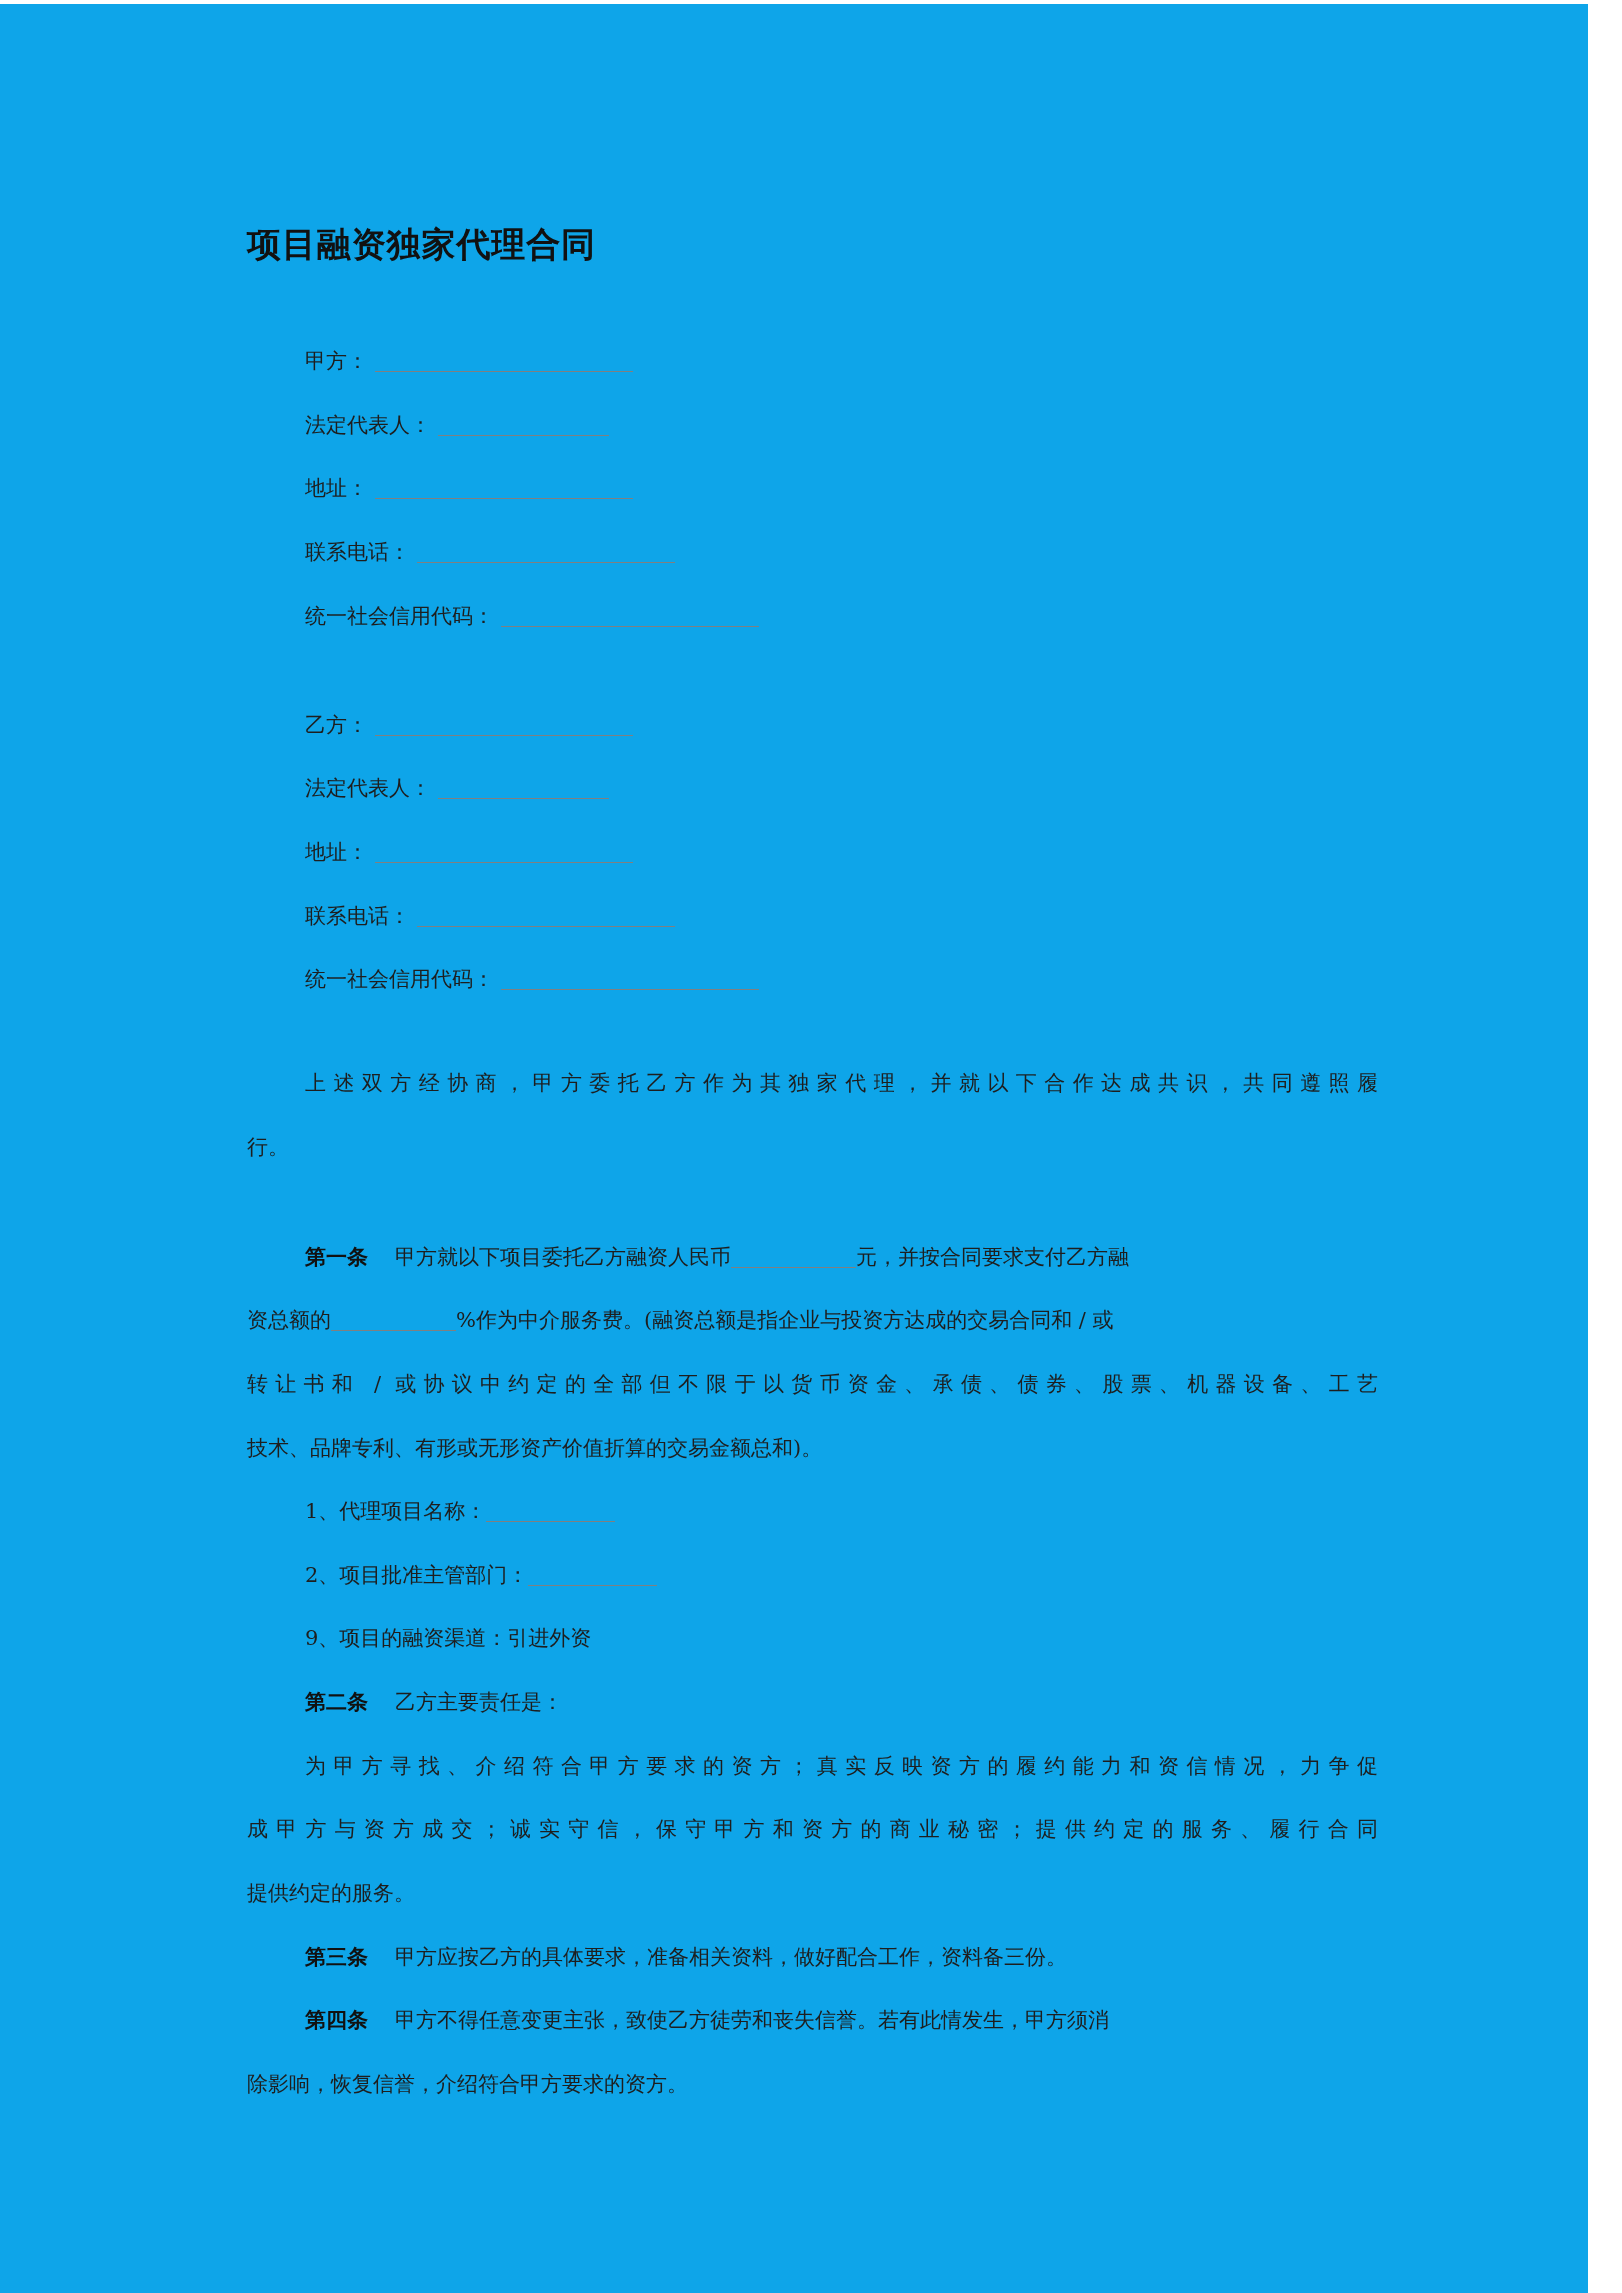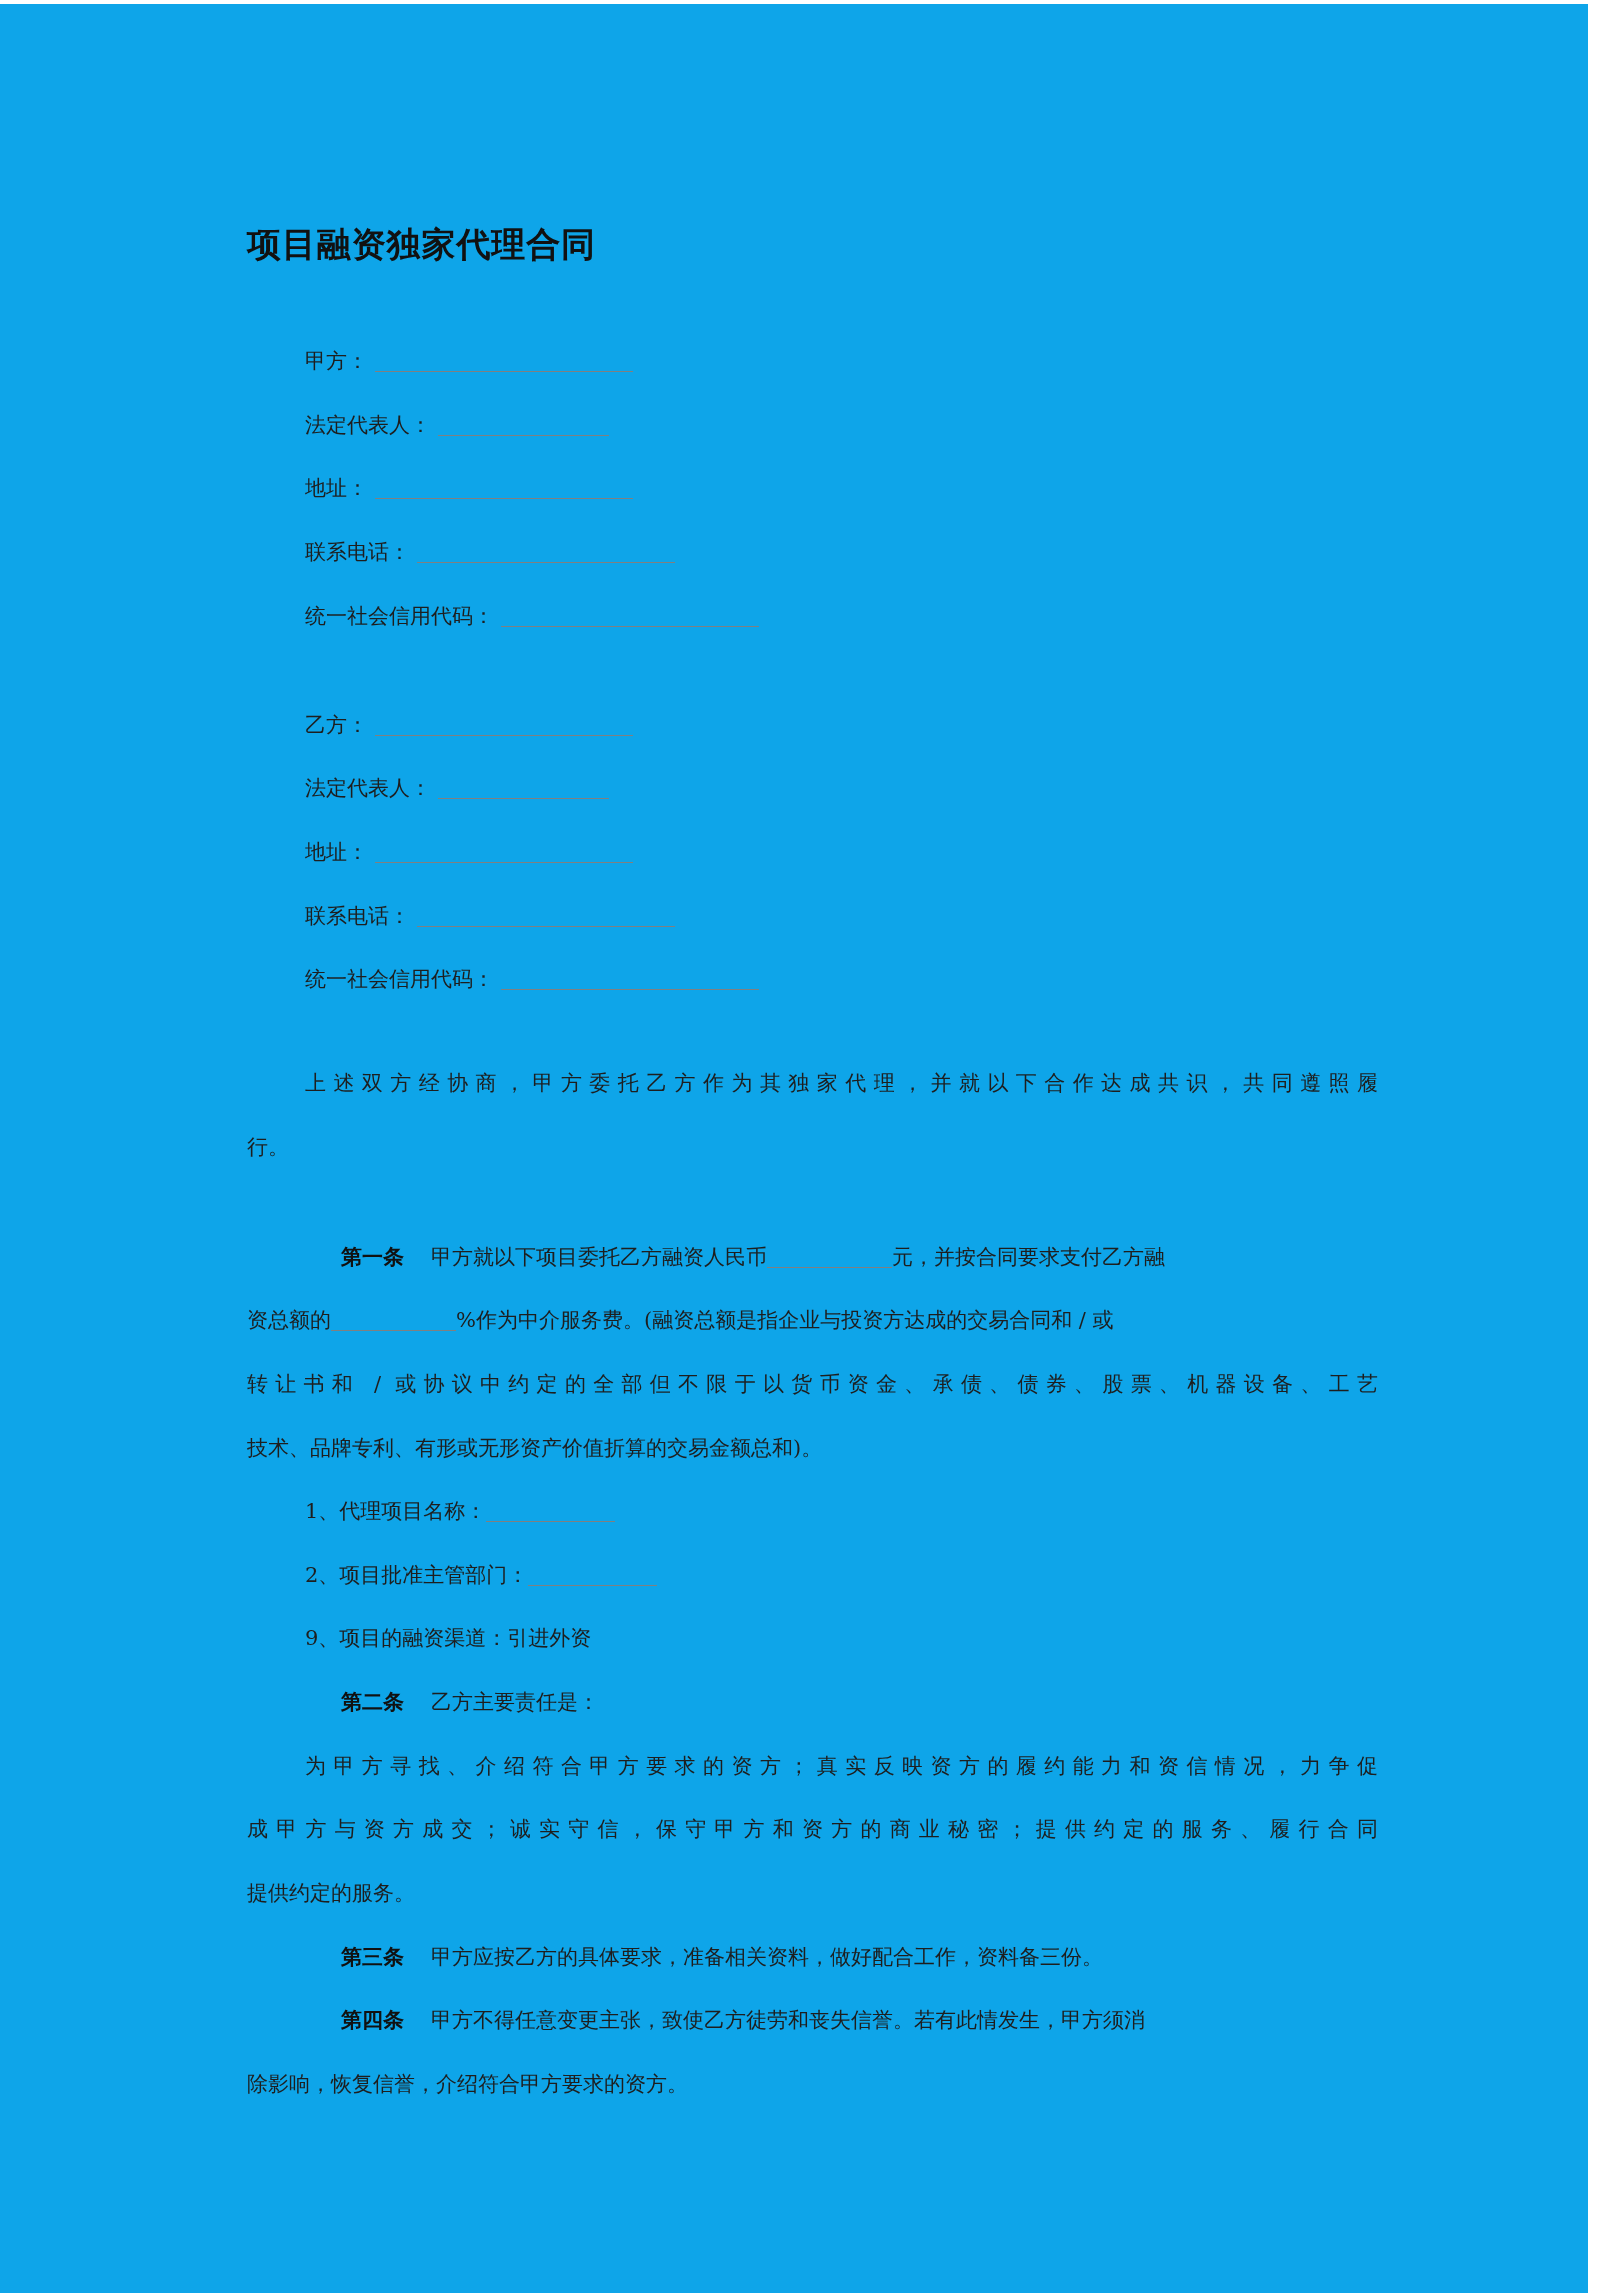--- a/index.html
+++ b/index.html
@@ -13,21 +13,21 @@
   .indent { left: 305px; width: 1073px; }
   .blank { display: inline-block; border-bottom: 1.8px solid #808080; height: 27px; vertical-align: -3.6px; }
   .b-party { width: 258px; }
   .b-rep { width: 171px; }
   .b-tel { width: 258px; }
   .b-code { width: 258px; }
   .b-amount { width: 125px; }
   .b-pct { width: 125px; }
   .b-short { width: 129px; }
   .gap { display: inline-block; width: 7.3px; }
-  .artno { font-weight: bold; color: #111; margin-right: 27px; font-family: "DejaVu Sans", "Liberation Sans", sans-serif; margin-left: 36px; }
+  .artno { font-weight: bold; color: #111; margin-right: 27px; font-family: "DejaVu Sans", "Liberation Sans", sans-serif; }
   .justify { text-align: justify; text-align-last: justify; }
 </style>
 </head>
 <body>
 
 <div class="page">
 
   <div class="title" style="top:218px">项目融资独家代理合同</div>
 
   <div class="line indent" style="top:339px">

